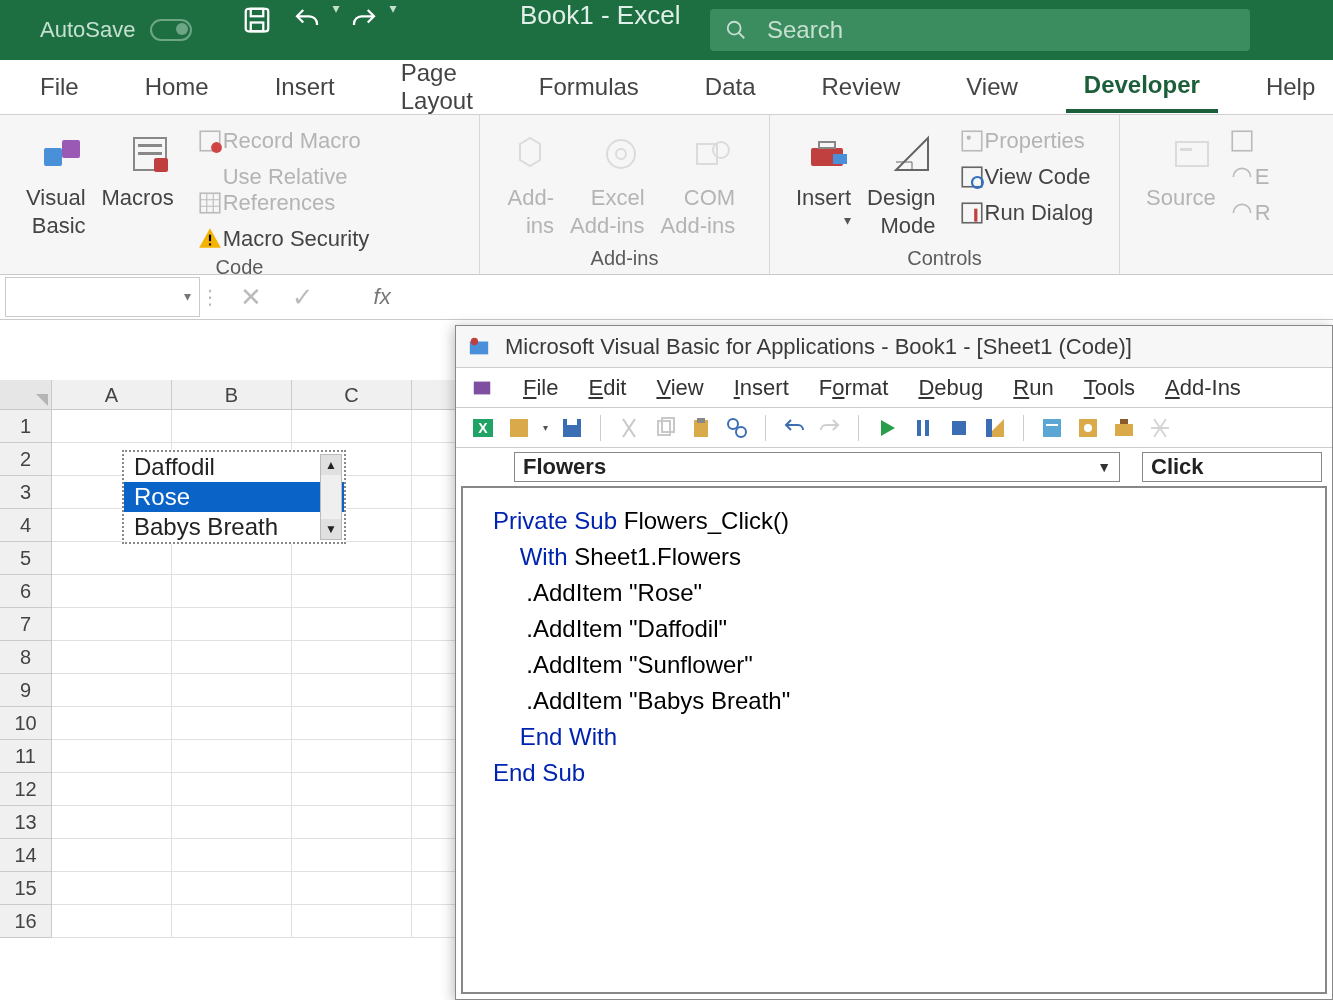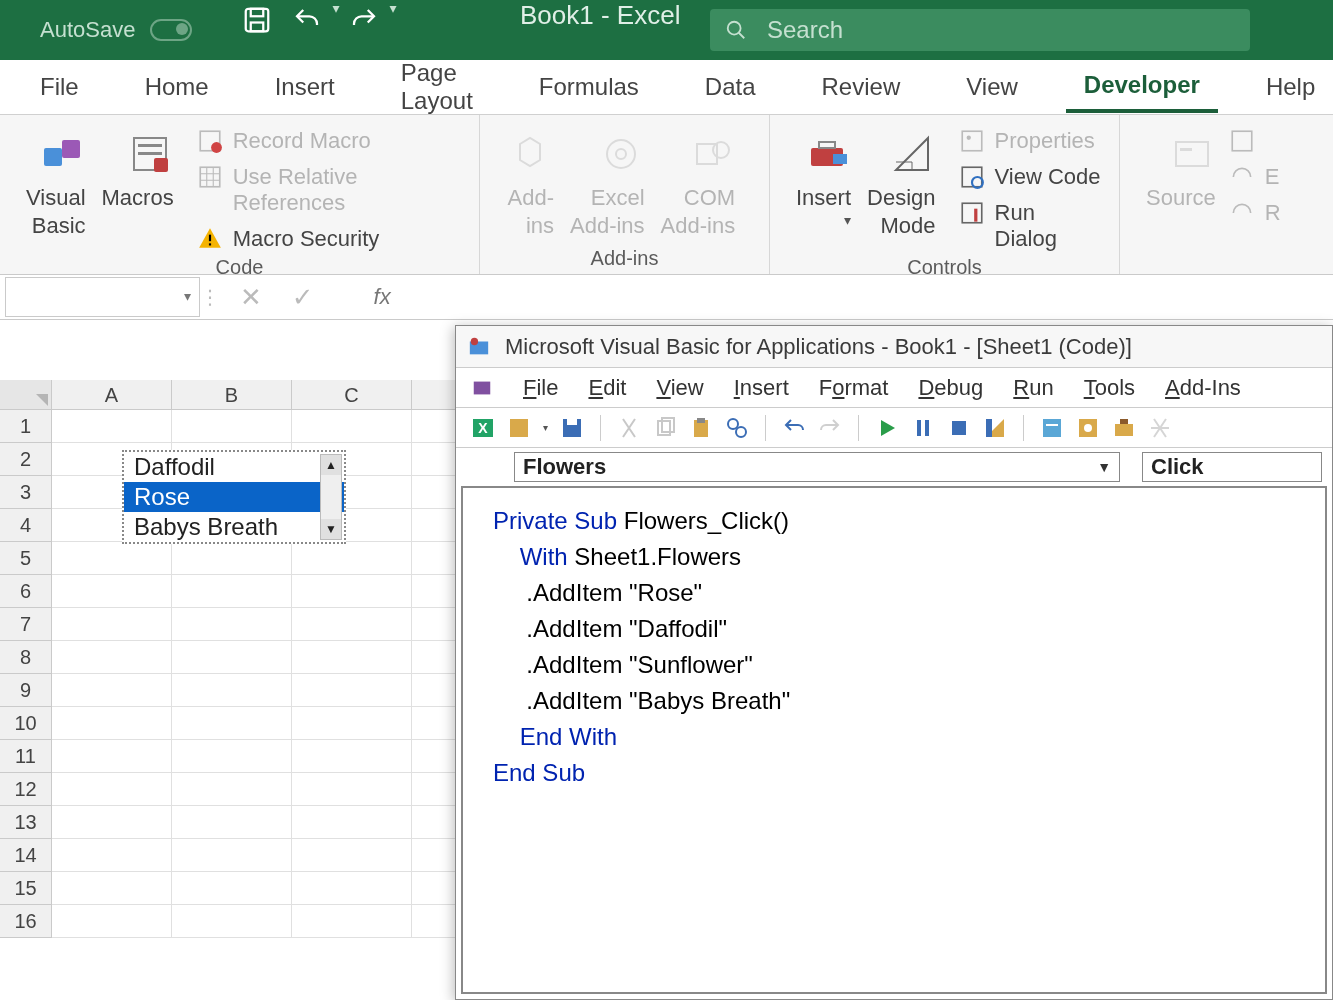--- a/index.html
+++ b/index.html
@@ -23,21 +23,21 @@
 
 .ribbon { background: #f6f6f6; height: 160px; border-bottom: 1px solid #cacaca; display: flex; }
 .r-group { border-right: 1px solid #d7d7d7; padding: 10px 18px 4px; display: flex; flex-direction: column; }
 .r-group-body { flex: 1; display: flex; align-items: flex-start; }
 .r-group-label { text-align: center; font-size: 20px; color: #5b5b5b; padding-top: 4px; }
 .big-btn { display: flex; flex-direction: column; align-items: flex-end; font-size: 22px; color: #444; padding: 5px 8px 0; line-height: 1.25; }
 .big-btn svg { width: 48px; height: 48px; margin-bottom: 6px; }
 .big-btn.dim { color: #b4b4b4; }
 .big-btn.dim svg { opacity: 0.45; }
 .stack { display: flex; flex-direction: column; gap: 10px; font-size: 22px; color: #444; margin-left: 15px; padding-top: 3px; }
-.stack-item { display: flex; align-items: flex-start; gap: 10px; }
+.stack-item { display: flex; align-items: flex-end; }
 .stack-item.dim { color: #b4b4b4; }
 .small-ico { width: 26px; height: 26px; display: inline-block; }
 .drop-caret { font-size: 14px; color: #555; }
 
 
 .formula-bar { height: 45px; background: #fff; border-bottom: 1px solid #cacaca; display: flex; align-items: center; }
 .name-box { width: 195px; height: 40px; border: 1px solid #cacaca; margin: 2px 0 2px 5px; background: #fff; position: relative; }
 .name-box-caret { position: absolute; right: 8px; top: 10px; color: #777; font-size: 14px; }
 .fbar-grip { width: 20px; text-align: center; color: #bbb; font-size: 20px; }
 .fbar-icons { display: flex; gap: 30px; margin-left: 20px; color: #bbb; font-size: 26px; align-items: center; }

